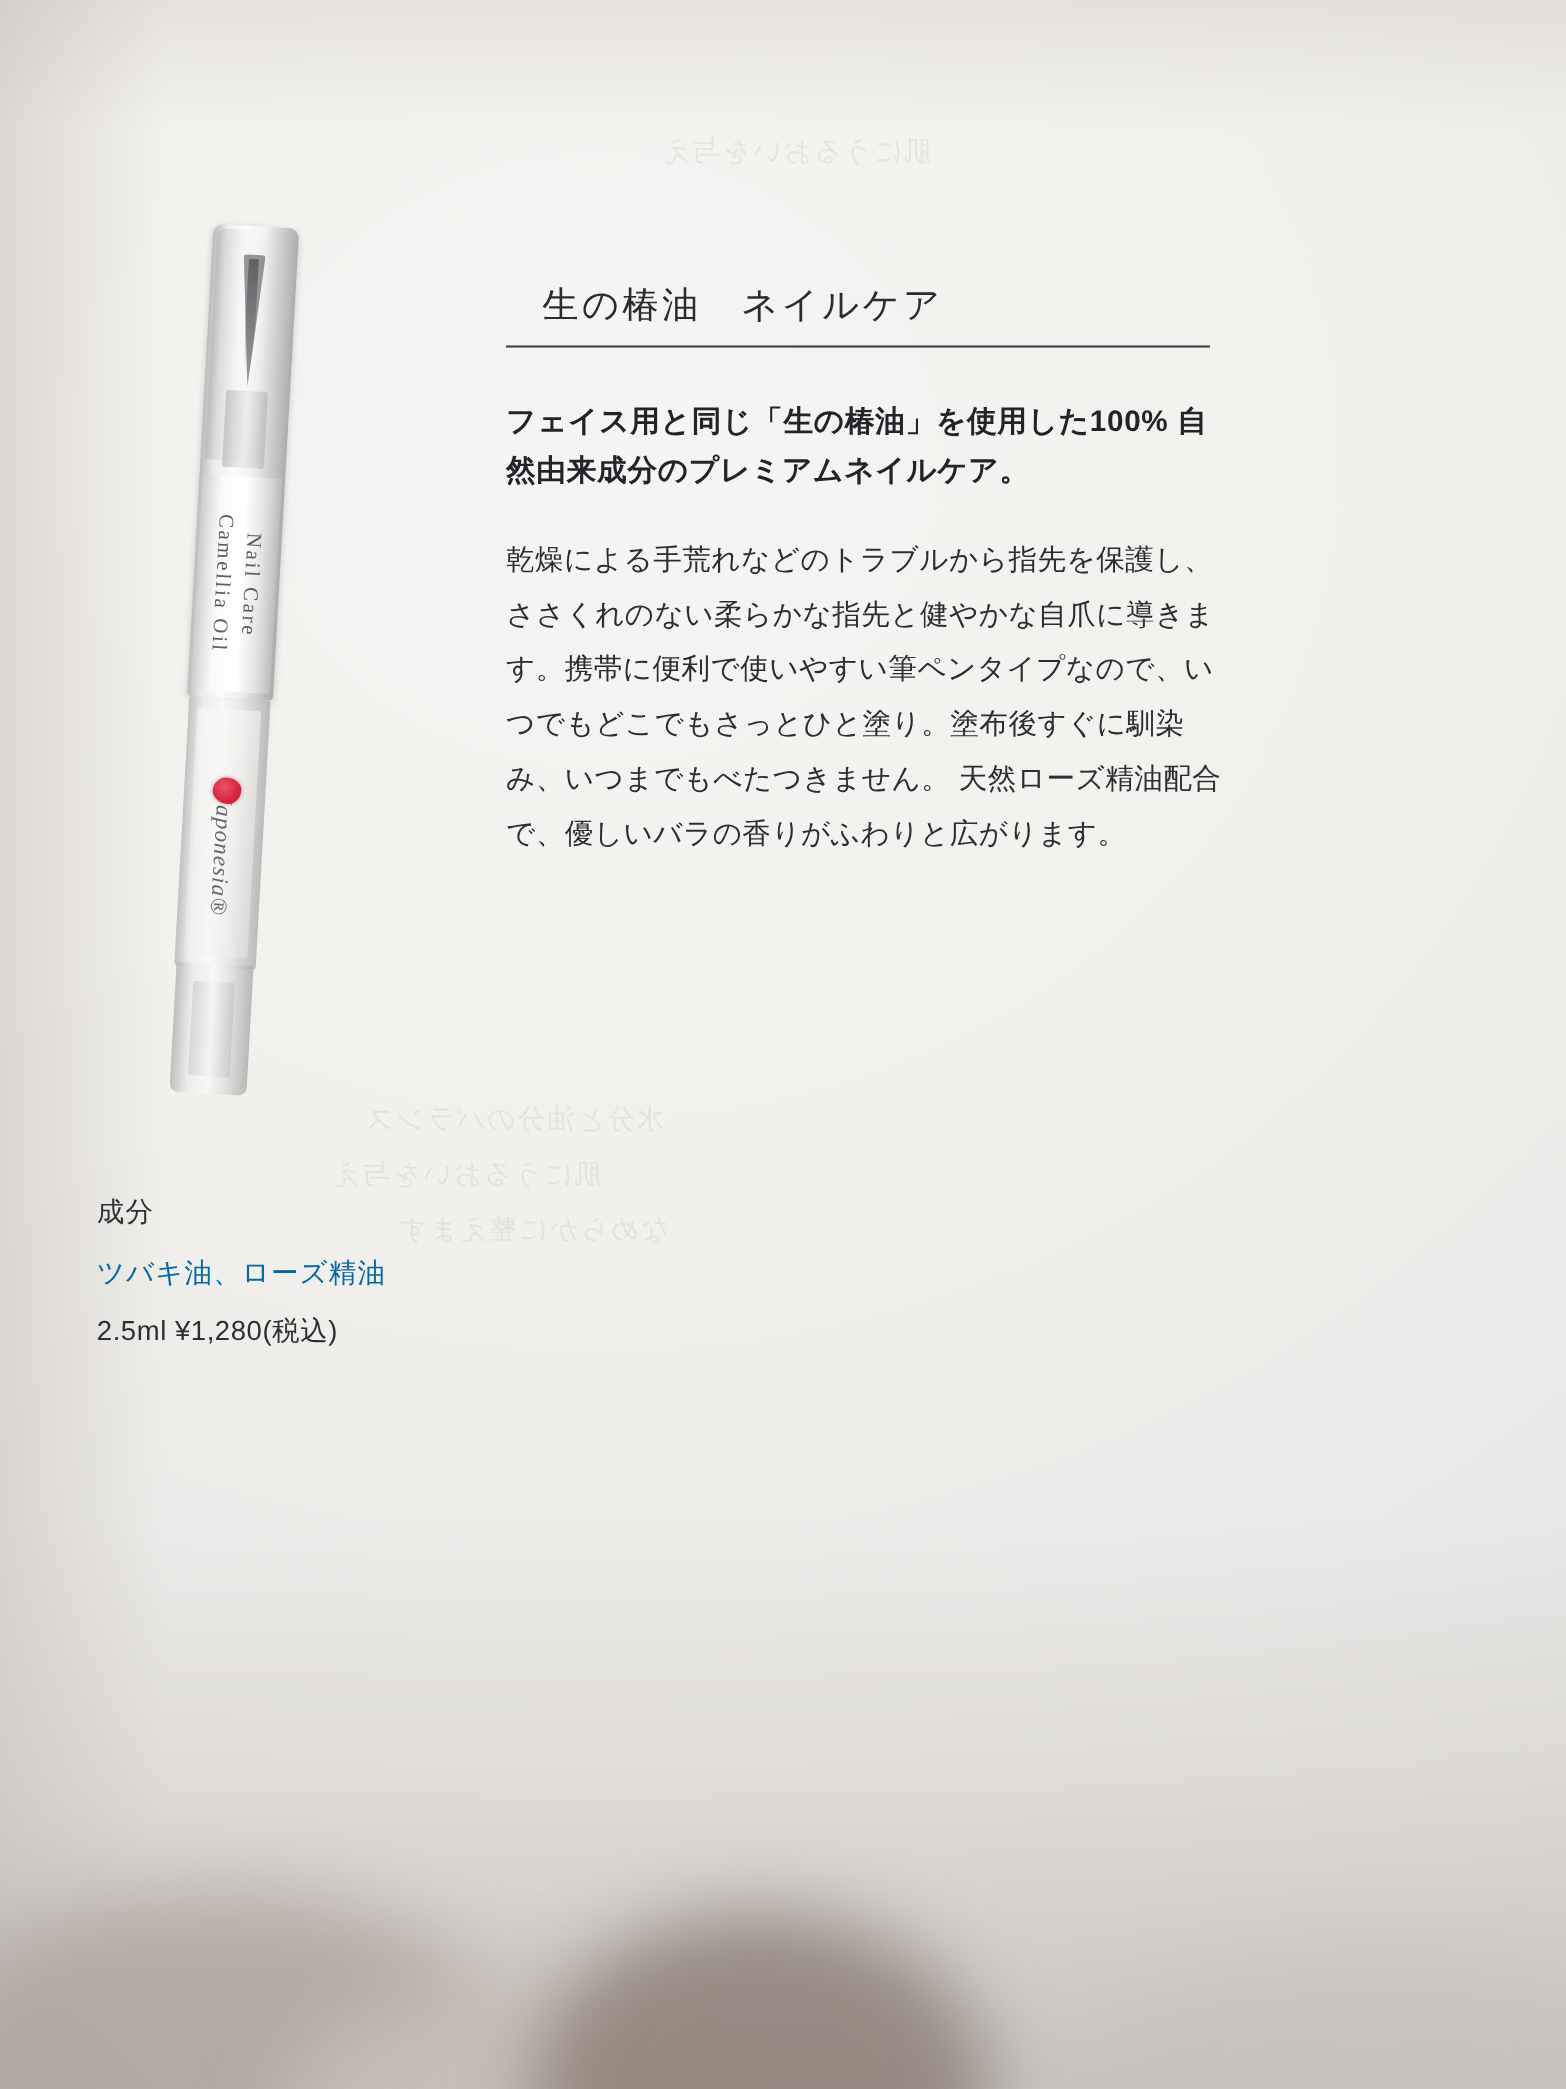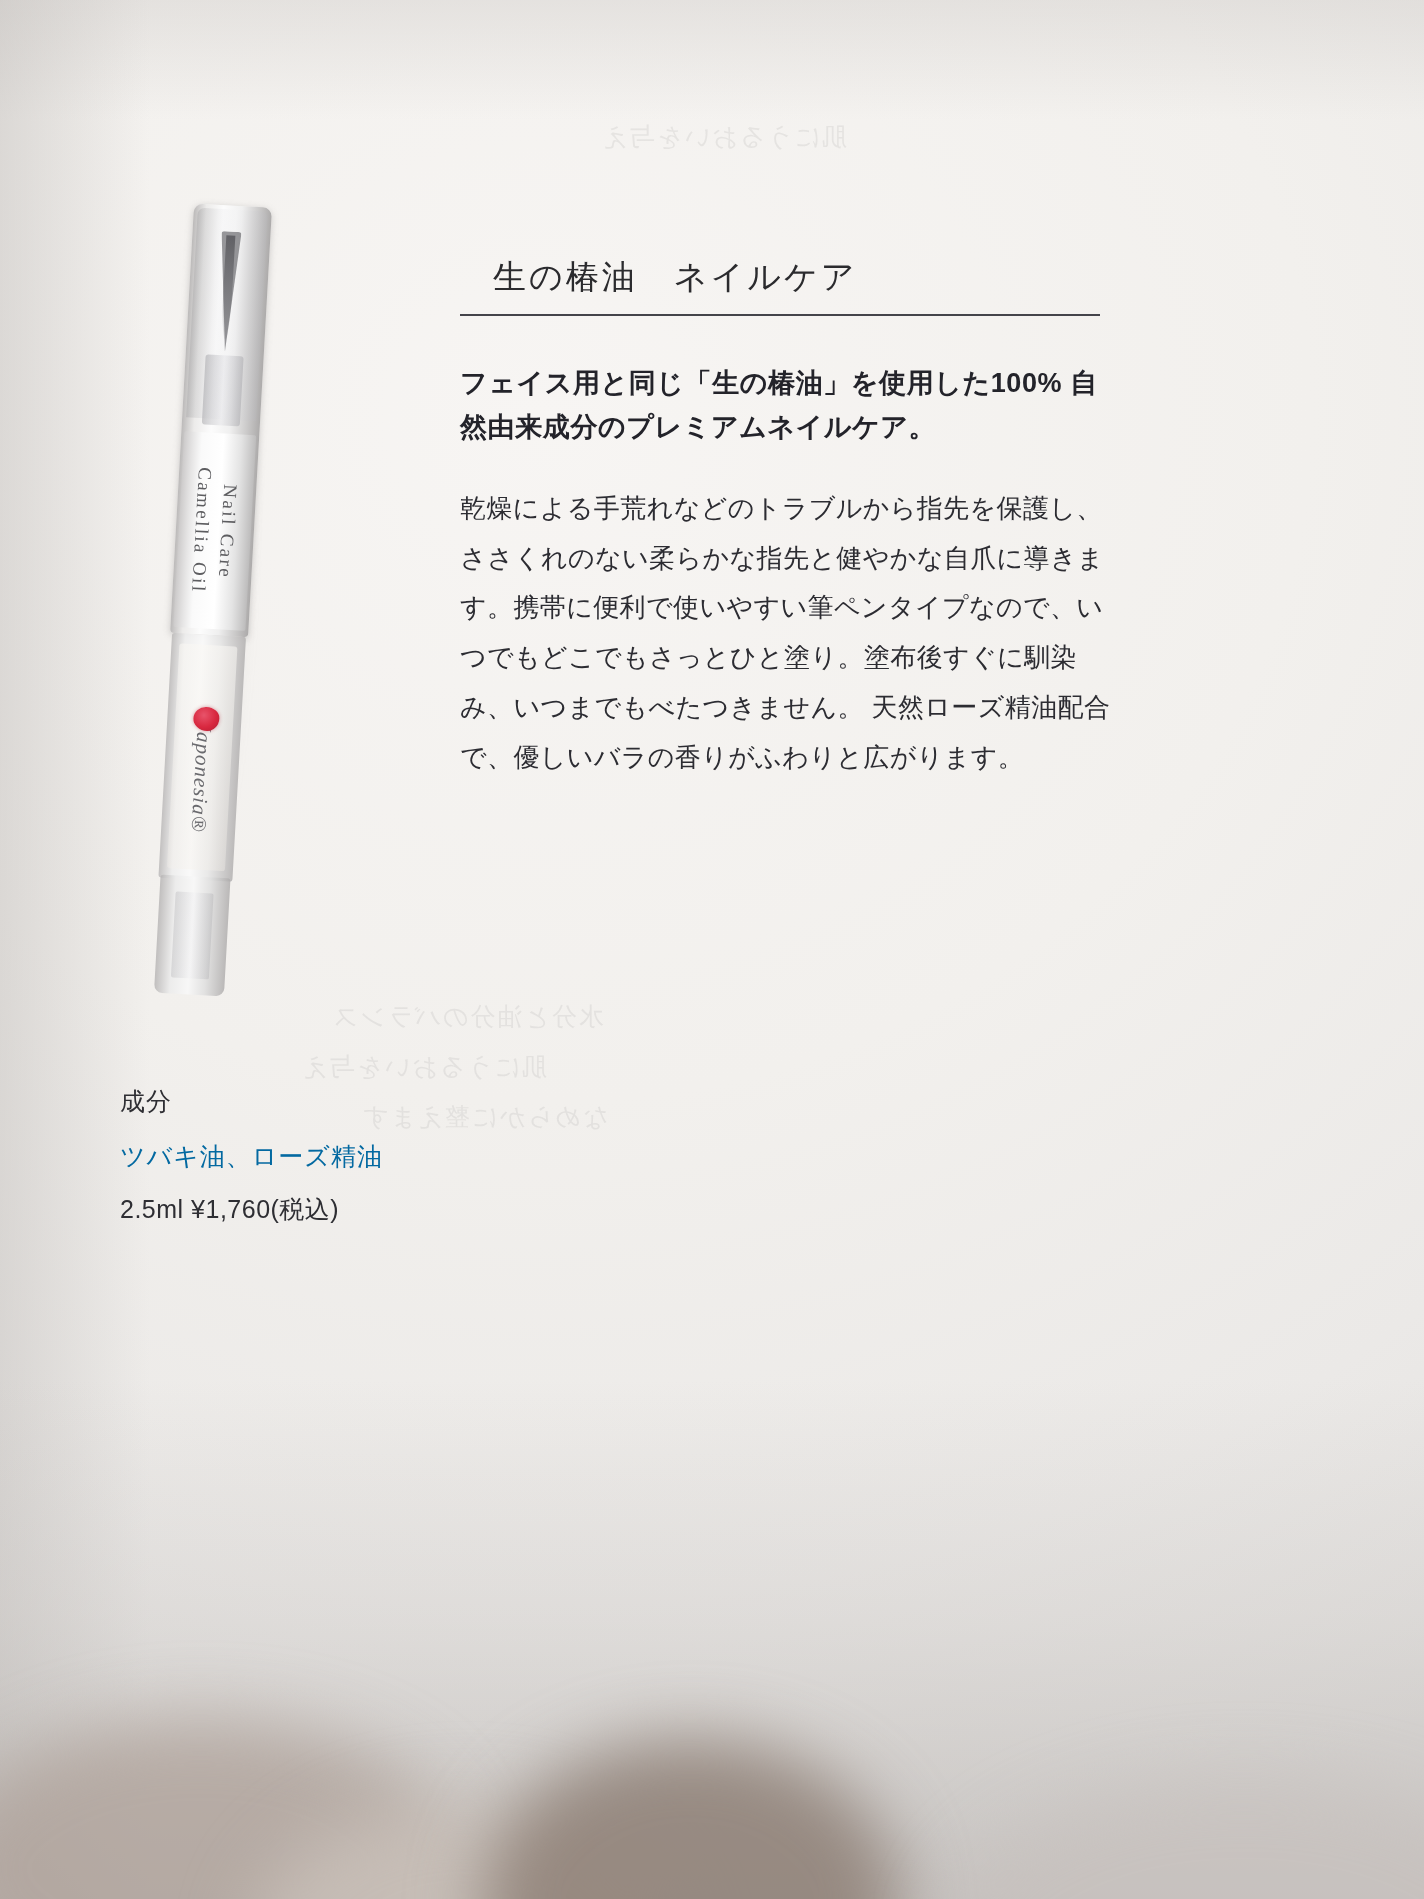--- a/index.html
+++ b/index.html
@@ -276,21 +276,20 @@
     line-height: 1.92;
     letter-spacing: 0.4px;
   }
 
   
   .spec {
     position: absolute;
     left: 88px;
     top: 1085px;
     width: 520px;
-    margin-left: 32px;
   }
   .spec-label {
     font-size: 25px;
     color: #2e2e33;
     letter-spacing: 1px;
     margin-bottom: 22px;
   }
   .spec-ingredients {
     font-size: 25px;
     color: #0369a1;
@@ -347,21 +346,21 @@
     <div class="headline">生の椿油　ネイルケア</div>
     <div class="rule"></div>
     <div class="lede">フェイス用と同じ「生の椿油」を使用した100% 自然由来成分のプレミアムネイルケア。</div>
     <div class="body-para">乾燥による手荒れなどのトラブルから指先を保護し、ささくれのない柔らかな指先と健やかな自爪に導きます。携帯に便利で使いやすい筆ペンタイプなので、いつでもどこでもさっとひと塗り。塗布後すぐに馴染み、いつまでもべたつきません。
 天然ローズ精油配合で、優しいバラの香りがふわりと広がります。</div>
   </div>
 
   <div class="spec">
     <div class="spec-label">成分</div>
     <div class="spec-ingredients">ツバキ油、ローズ精油</div>
-    <div class="spec-price">2.5ml ¥1,760(税込)</div>
+    <div class="spec-price">2.5ml ¥1,280(税込)</div>
   </div>
 
   <div class="paper-shade-bottom"></div>
   <div class="blur-blob blob-a"></div>
   <div class="blur-blob blob-c"></div>
   <div class="blur-blob blob-b"></div>
   <div class="blur-blob blob-d"></div>
 
 </div>
 

